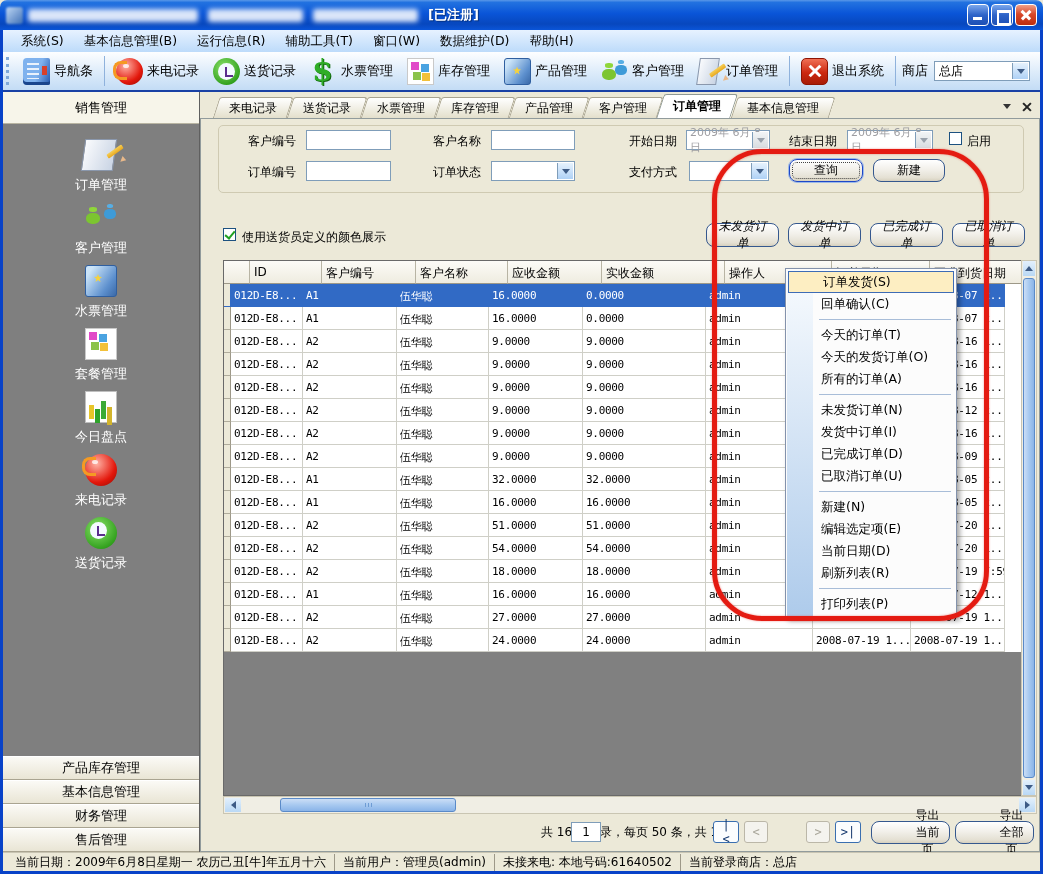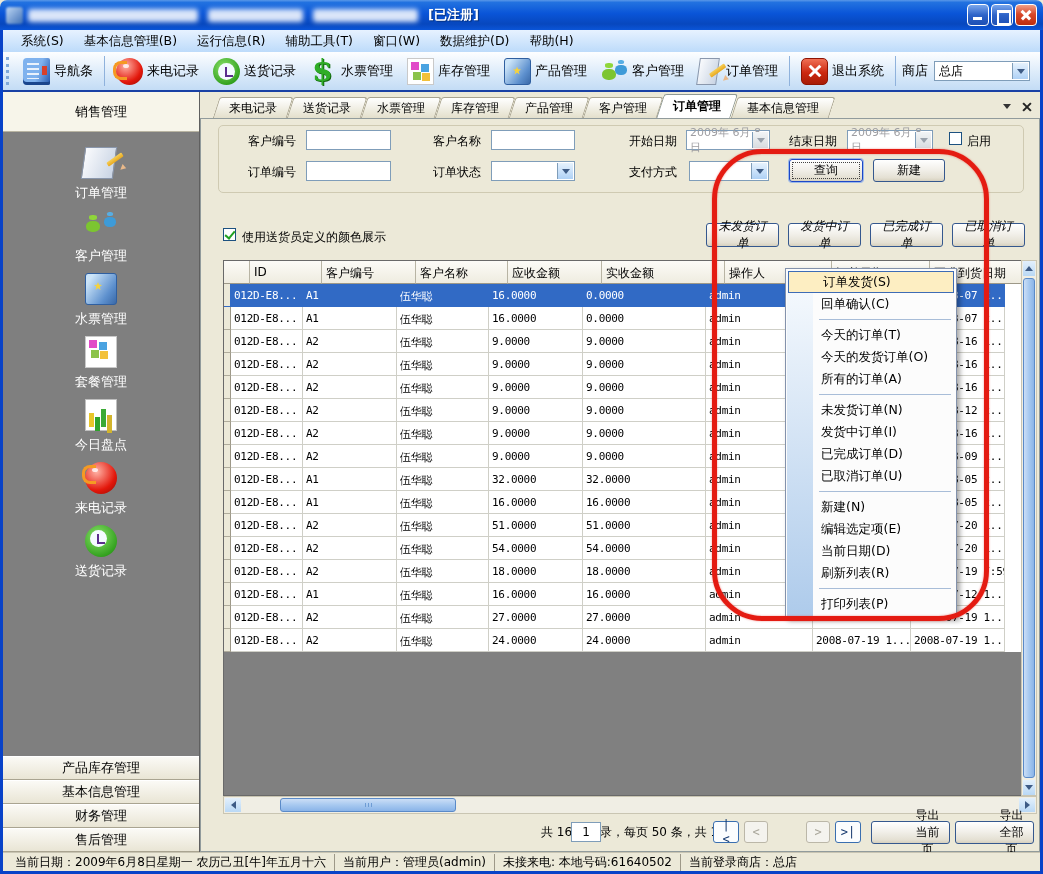--- a/index.html
+++ b/index.html
@@ -86,21 +86,21 @@
   .sidebar{position:absolute;left:3px;top:92px;width:197px;bottom:22px;display:flex;flex-direction:column;background:#7F7F7F;border-right:1px solid #5F5F5F;z-index:3;}
   .sb-title{height:22px;background:linear-gradient(#FEFEFE,#CBC7B8);display:flex;align-items:center;padding:0 6px;font-size:12.5px;border-bottom:1px solid #9C9884;}
   .sb-title-icons{margin-left:auto;display:flex;gap:8px;align-items:center;}
   .pin-ico{width:10px;height:12px;position:relative;}
   .pin-ico::before{content:"";position:absolute;left:1px;top:0;width:8px;height:7px;background:#555;border:1px solid #222;}
   .pin-ico::after{content:"";position:absolute;left:4px;top:7px;width:2px;height:5px;background:#222;}
   .x-small{width:11px;height:11px;position:relative;}
   .x-small::before,.x-small::after{content:"";position:absolute;left:50%;top:50%;width:11px;height:2px;background:#222;}
   .x-small::before{transform:translate(-50%,-50%) rotate(45deg);}
   .x-small::after{transform:translate(-50%,-50%) rotate(-45deg);}
-  .sb-section{height:40px;background:#F7F5EA;border-bottom:1px solid #B8B4A2;display:flex;align-items:center;justify-content:center;font-size:13px;}
+  .sb-section{height:32px;background:#F7F5EA;border-bottom:1px solid #B8B4A2;display:flex;align-items:center;justify-content:center;font-size:13px;}
   .sb-body{flex:1;overflow:hidden;padding-top:10px;}
   .sb-item{width:100%;height:58px;margin-bottom:5px;display:flex;flex-direction:column;align-items:center;cursor:pointer;}
   .sb-item .ic{width:32px;height:32px;}
   .sb-item span{color:#fff;font-size:13px;margin-top:5px;}
   .sb-groups{display:flex;flex-direction:column;}
   .sb-group{height:24px;background:linear-gradient(#FBFAF6,#E9E5D5);border-top:1px solid #FFF;border-bottom:1px solid #A9A491;
     display:flex;align-items:center;justify-content:center;font-size:13px;cursor:pointer;}
 
   
   .panel{position:absolute;left:200px;top:92px;width:840px;bottom:22px;background:#ECE9D8;z-index:2;}
@@ -120,21 +120,21 @@
   
   .groupbox{position:absolute;left:17px;top:6px;width:806px;height:68px;border:1px solid #CFCAB2;border-radius:5px;}
   .flabel{position:absolute;font-size:12px;white-space:nowrap;}
   .finput{position:absolute;height:20px;background:#fff;border:1px solid #7F9DB9;}
   .fcombo{position:absolute;height:20px;background:#fff;border:1px solid #7F9DB9;font-size:11px;color:#808080;display:flex;align-items:center;padding-left:3px;}
   .fcombo.disabled{color:#9D9DA1;}
   .fcombo .combo-arrow.gray{background:linear-gradient(#F2F4F6,#D8DCE0);}
   .fcombo .combo-arrow.gray .tri-down{border-top-color:#9AA2AC;}
   .checkbox{position:absolute;width:13px;height:13px;background:#fff;border:1px solid #1C5180;}
   .checkbox.checked::after{content:"";position:absolute;left:3px;top:0px;width:4px;height:8px;border:solid #21A121;border-width:0 2px 2px 0;transform:rotate(40deg);}
-  .xpbtn{background:linear-gradient(#FFFFFF,#F2F0EA 45%,#E4E0D3 85%,#D6D0BE);border:1px solid #35588E;border-radius:3px;
+  .xpbtn{background:linear-gradient(#FFFFFF,#F2F0EA 45%,#E4E0D3 85%,#D6D0BE);border:1px solid #35588E;border-radius:8px;
     font-size:12px;color:#000;cursor:pointer;display:flex;align-items:center;justify-content:center;}
   .xpbtn.focused{border-color:#1C47C8;box-shadow:0 0 0 1px #9CB9E8;outline:1px dotted #444;outline-offset:-4px;}
   .statusbtns{position:absolute;top:104px;height:24px;display:flex;gap:9px;}
   .statusbtns .xpbtn{width:73px;height:24px;font-style:italic;}
 
   
   .grid{position:absolute;left:22px;top:141px;width:800px;height:536px;background:#808080;border:1px solid #696969;overflow:hidden;}
   .ghead{display:flex;height:23px;}
   .gh{background:linear-gradient(#FCFBF7,#EFECE0);border-right:1px solid #B8B4A4;border-bottom:1px solid #9D9888;
     font-size:12px;padding:4px 4px 0;white-space:nowrap;overflow:hidden;flex:none;}

